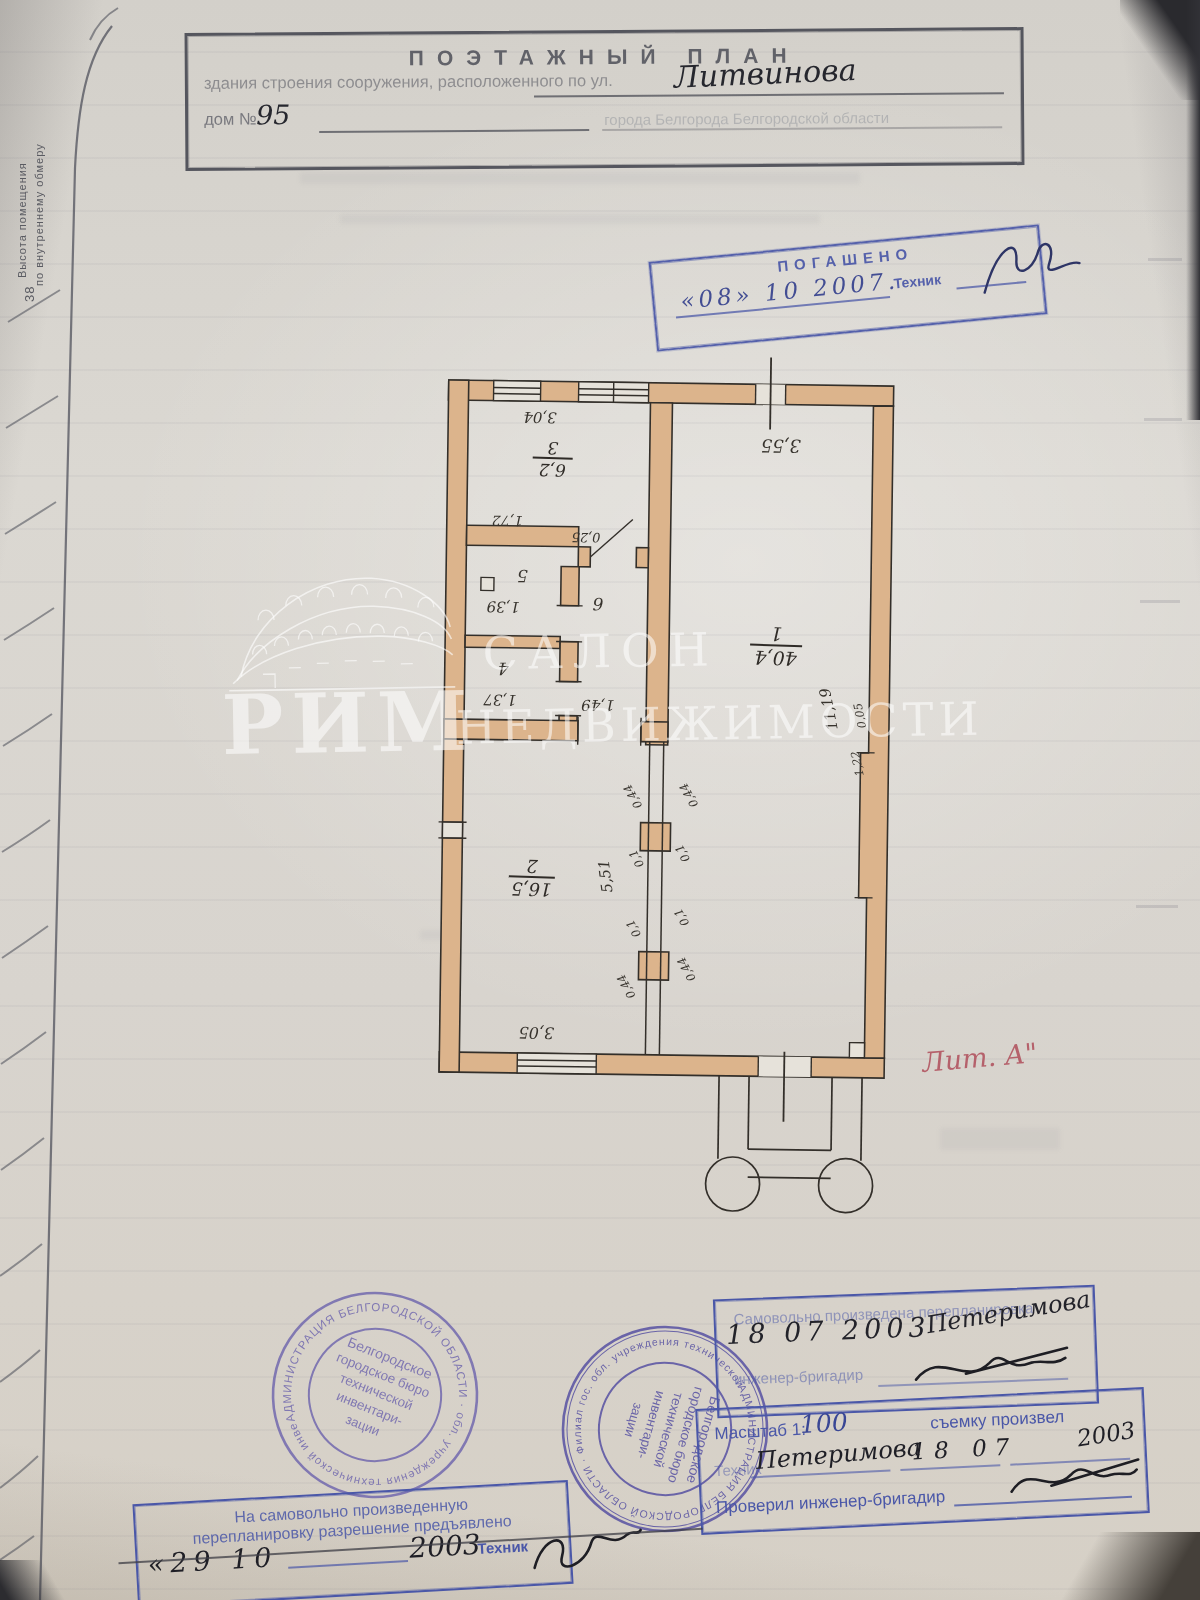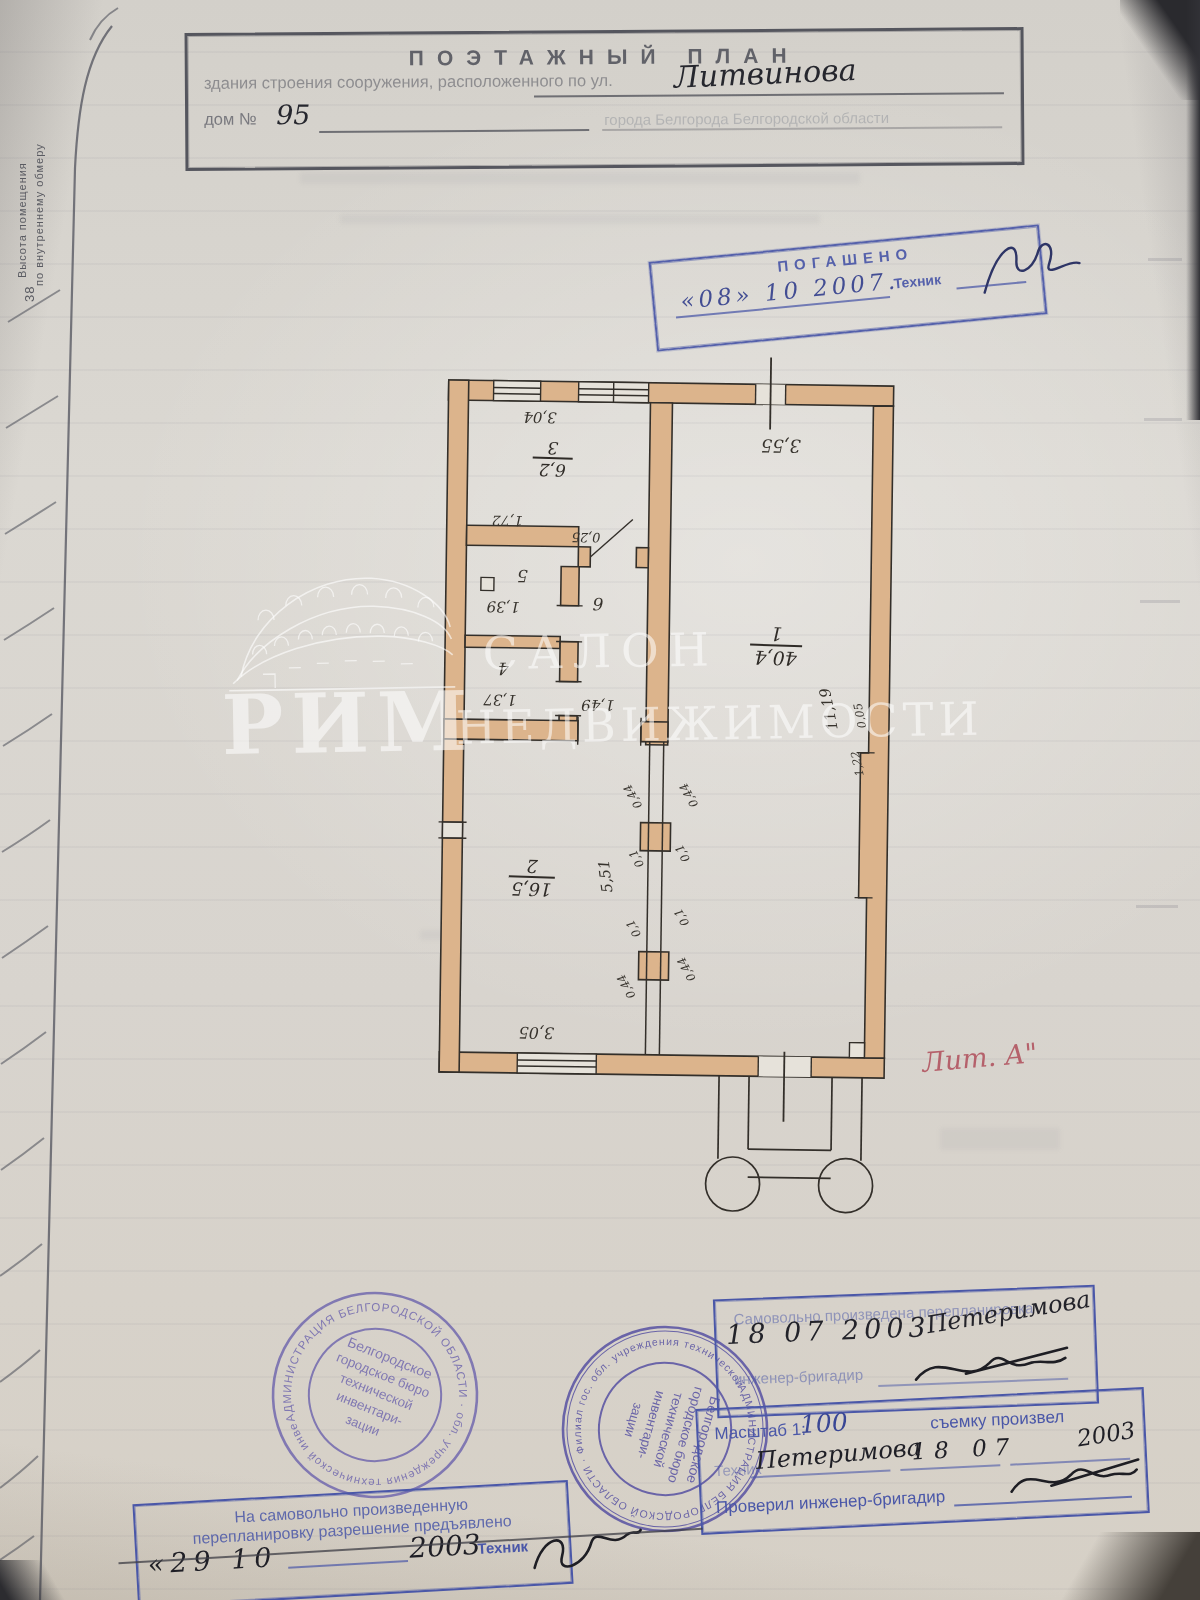--- a/index.html
+++ b/index.html
@@ -92,21 +92,21 @@
 
   <div class="hbox">
     <div class="htitle">ПОЭТАЖНЫЙ ПЛАН</div>
     <div class="hline">
       <span style="opacity:.62;">здания строения сооружения, расположенного по ул.</span>
       <span class="hw" style="position:absolute;left:470px;top:-14px;font-size:30px;color:#26272e;transform:rotate(-2deg);">Литвинова</span>
       <div class="uline" style="left:330px;top:24px;width:470px;"></div>
     </div>
     <div class="hline">
       <span style="opacity:.8;">дом №</span>
-      <span class="hw" style="position:absolute;left:72px;top:-10px;font-size:27px;color:#26272e;">95</span>
+      <span class="hw" style="position:absolute;left:52px;top:-10px;font-size:27px;color:#26272e;">95</span>
       <div class="uline" style="left:115px;top:22px;width:270px;"></div>
       <span style="position:absolute;left:400px;top:4px;font-size:15px;opacity:.38;color:#7c828c;">города Белгорода Белгородской области</span>
       <div class="uline" style="left:398px;top:22px;width:400px;opacity:.35;"></div>
     </div>
   </div>
 
   <div class="cstamp">
     <div style="text-align:center;margin-top:6px;font-size:15px;font-weight:bold;letter-spacing:6px;">ПОГАШЕНО</div>
     <div style="position:relative;height:40px;margin:4px 12px 0 12px;">
       <span class="hw" style="position:absolute;left:14px;top:0px;font-size:23px;color:#36428e;letter-spacing:4px;">«08»  10   2007.</span>

